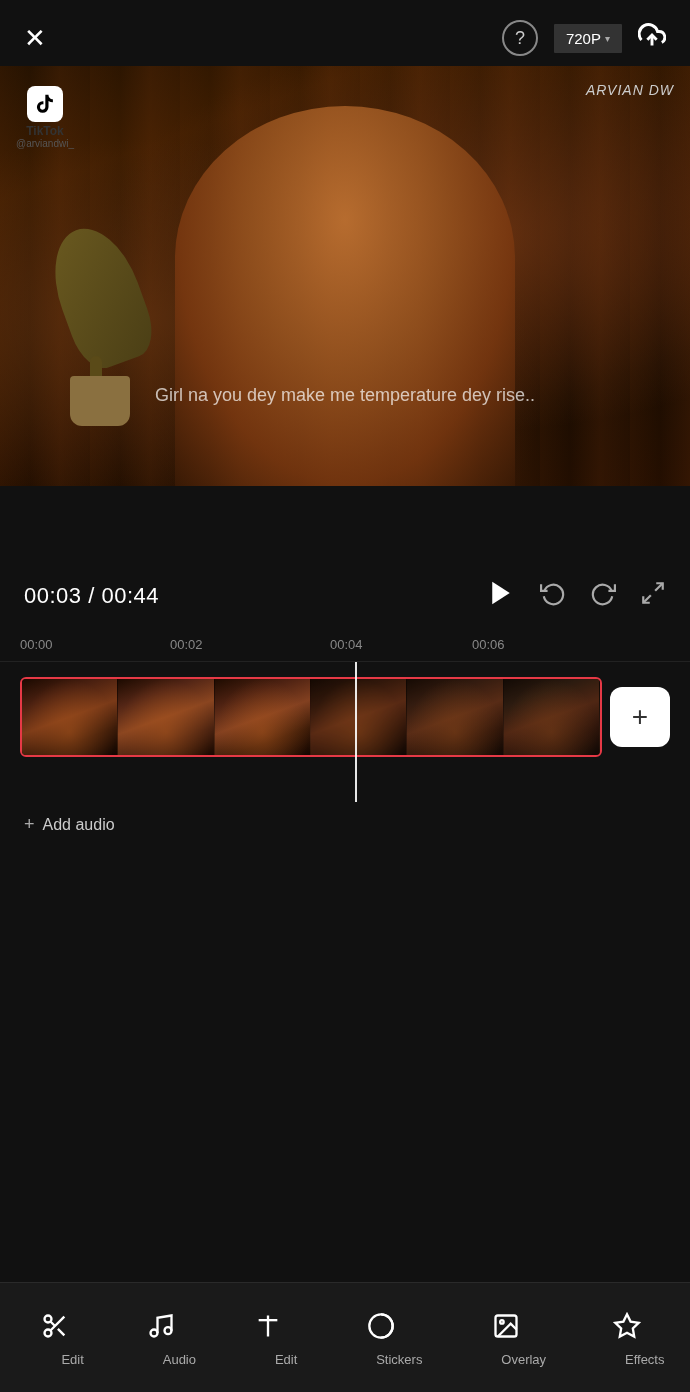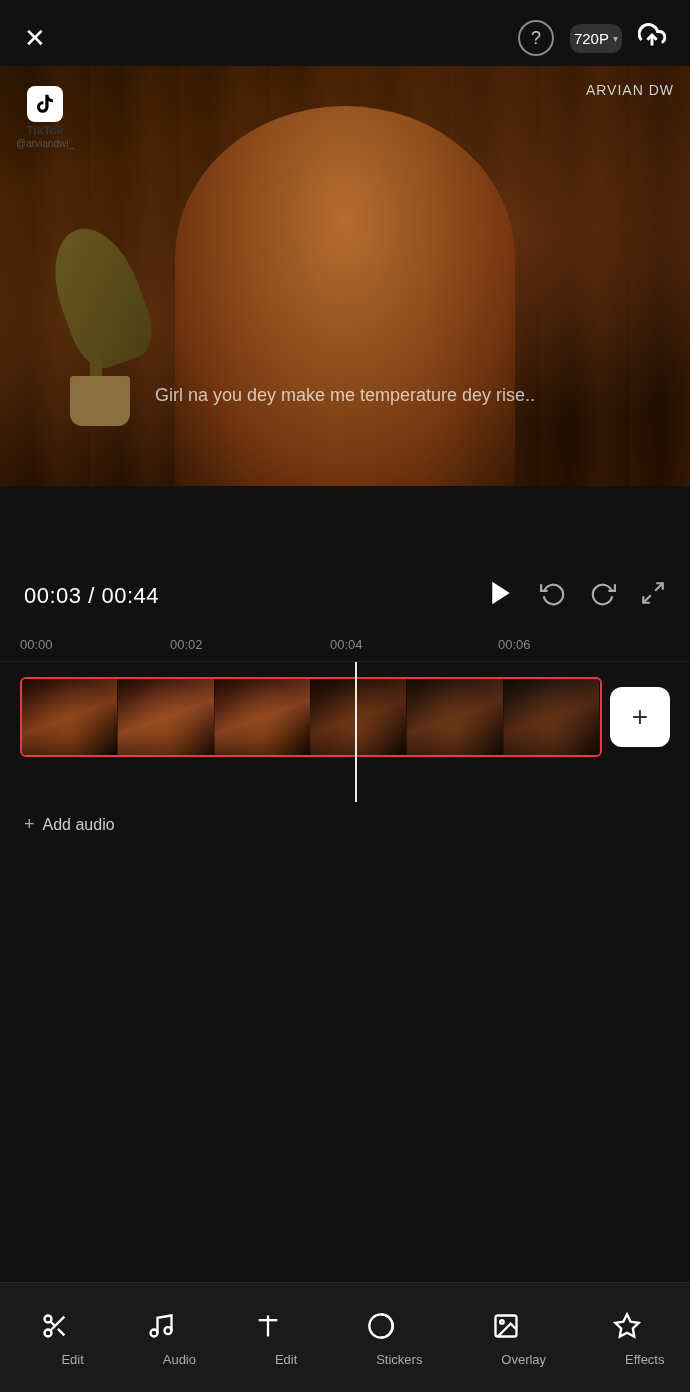--- a/index.html
+++ b/index.html
@@ -42,22 +42,22 @@
       justify-content: center;
       font-size: 18px;
       color: #ccc;
       cursor: pointer;
     }
     .quality-btn {
       background: #333;
       border: none;
       color: #fff;
       font-size: 15px;
-      padding: 6px 4px;
-      border-radius: 10px;
+      padding: 6px 12px;
+      border-radius: 1px;
       display: flex;
       align-items: center;
       gap: 4px;
       cursor: pointer;
     }
     .quality-btn .arrow {
       font-size: 10px;
       color: #aaa;
     }
     .export-btn {
@@ -130,20 +130,21 @@
       color: #ddd;
       text-align: center;
     }
     .arvian-label {
       position: absolute;
       top: 16px;
       right: 16px;
       font-size: 14px;
       color: #ccc;
       letter-spacing: 1px;
+      font-style: italic;
     }
     .subtitle-text {
       position: absolute;
       bottom: 80px;
       left: 50%;
       transform: translateX(-50%);
       white-space: nowrap;
       font-size: 18px;
       color: rgba(255,255,255,0.7);
     }
@@ -456,21 +457,21 @@
         <line x1="3" y1="21" x2="10" y2="14"></line>
       </svg>
     </div>
   </div>
 </div>
 
 <div class="timeline-ruler">
   <span class="ruler-mark" style="left: 20px;">00:00</span>
   <span class="ruler-mark" style="left: 170px;">00:02</span>
   <span class="ruler-mark" style="left: 330px;">00:04</span>
-  <span class="ruler-mark" style="left: 498px;">00:06</span>
+  <span class="ruler-mark" style="left: 472px;">00:06</span>
   <div style="position:absolute; left:0; right:0; bottom:0; height:1px; background:#222;"></div>
 </div>
 
 <div class="timeline-area" style="position:relative;">
   <div class="timeline-playhead-line"></div>
   <div class="timeline-track">
     <div class="video-strip">
 
       <div class="strip-frame" style="background:linear-gradient(160deg,#1a0900,#4a2010,#7a3a18,#3a1a08,#100500);"></div>
       <div class="strip-frame" style="background:linear-gradient(160deg,#1c0a00,#522515,#8a4520,#4a2210,#180800);"></div>

